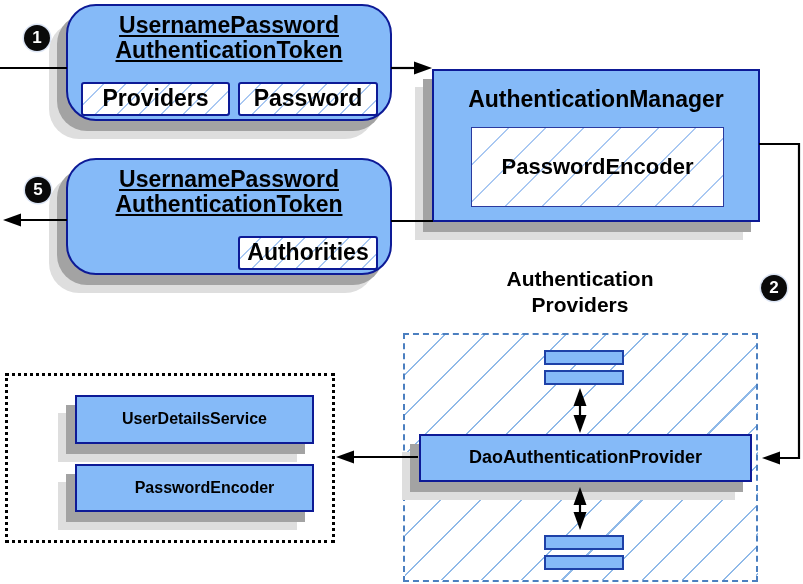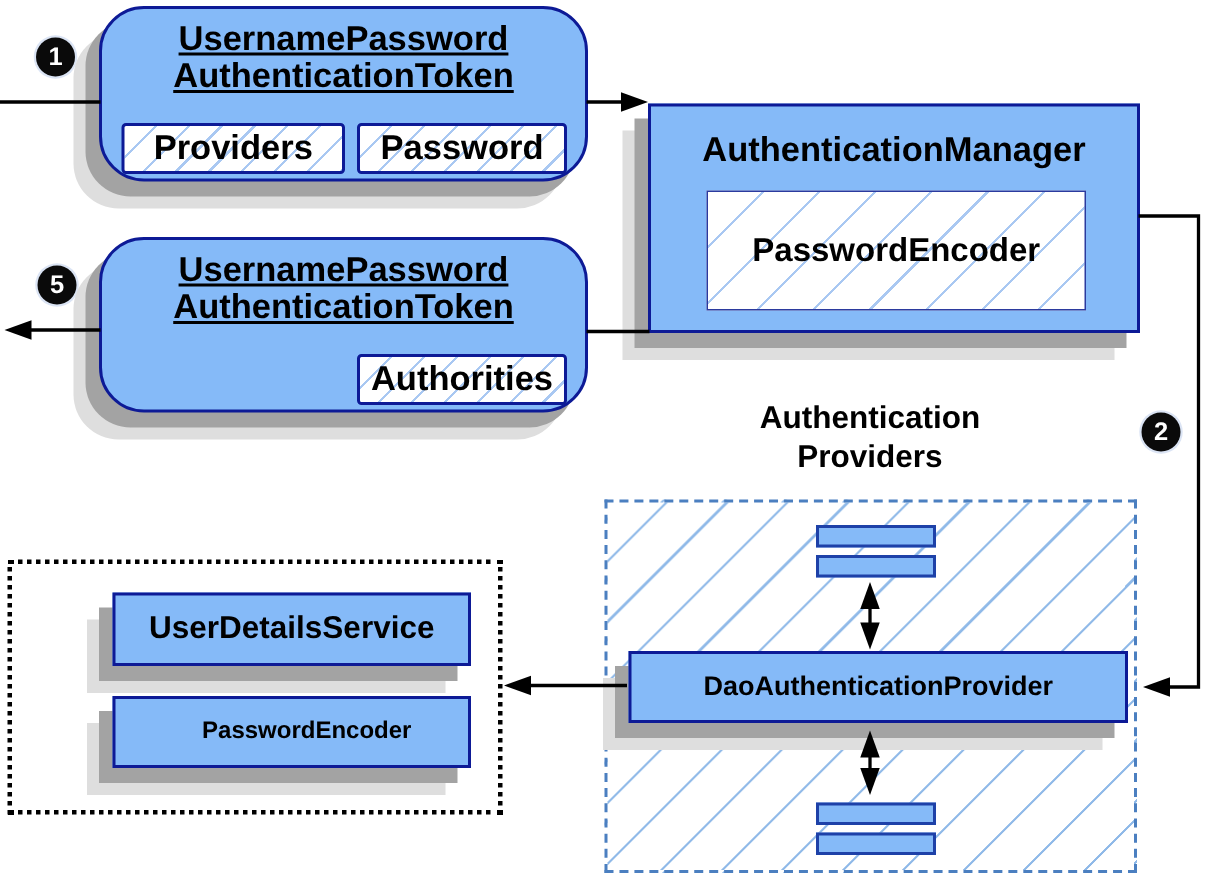--- a/index.html
+++ b/index.html
@@ -174,21 +174,21 @@
     <div class="rect-box shadow2 abs" style="left:14px; top:99px; width:333px; height:48px;">
       <div style="font-size:18px; line-height:43px;">DaoAuthenticationProvider</div>
     </div>
 
     <div class="mini-rect" style="left:139px; top:200px;"></div>
     <div class="mini-rect" style="left:139px; top:220px;"></div>
   </div>
 
   <div class="abs" id="services-dotted-box">
     <div class="rect-box shadow2 abs" style="left:67px; top:19px; width:239px; height:49px;">
-      <div style="font-size:21px; line-height:44px;">UserDetailsService</div>
+      <div style="font-size:16px; line-height:44px;">UserDetailsService</div>
     </div>
     <div class="rect-box shadow2 abs" style="left:67px; top:88px; width:239px; height:48px;">
       <div style="font-size:16px; line-height:43px;padding-left:20px;">PasswordEncoder</div>
     </div>
   </div>
 
   <svg id="arrow-layer" width="803" height="584" viewBox="0 0 803 584">
 
     <line x1="0" y1="68" x2="67" y2="68"></line>
 

